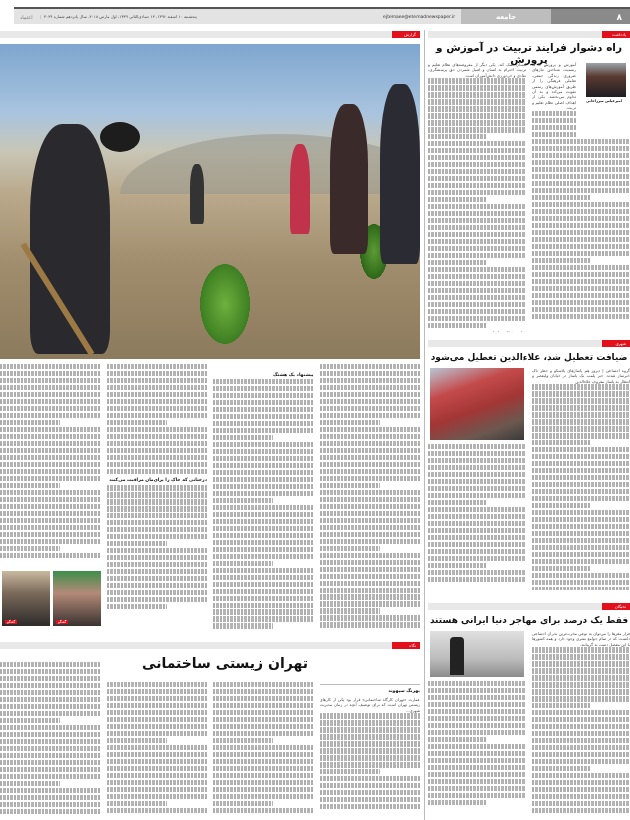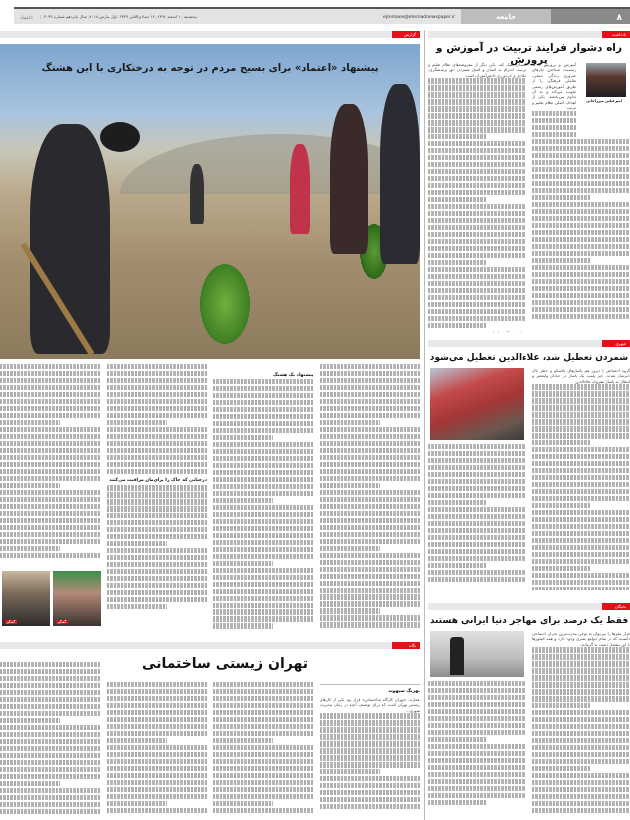--- a/index.html
+++ b/index.html
@@ -70,21 +70,20 @@
   <div class="mp-hill"></div>
   <div class="mp-tree"></div>
   <div class="mp-tree2"></div>
   <div class="mp-person" style="left:30px; top:80px; width:80px; height:230px;"></div>
   <div class="mp-person" style="left:100px; top:78px; width:40px; height:30px; border-radius:50%; background:#1d1d1d;"></div>
   <div class="mp-person" style="left:330px; top:60px; width:38px; height:150px; background:#3a2a2a;"></div>
   <div class="mp-person" style="left:380px; top:40px; width:40px; height:180px; background:#2b2b33;"></div>
   <div class="mp-person" style="left:290px; top:100px; width:20px; height:90px; background:#c0334a;"></div>
   <div class="mp-person" style="left:190px; top:120px; width:14px; height:60px; background:#333;"></div>
   <div class="mp-shovel"></div>
-  <div class="mp-title1">پیشنهاد «اعتماد» برای بسیج مردم در توجه به درختکاری با این هشتگ</div>
 </div>
 
 <div style="position:absolute; left:0; top:364px; width:420px; height:270px; display:flex; flex-direction:row-reverse; gap:6px;">
   <div class="text-block" style="flex:1;">
     <div id="mc1">
         <span class="text-line"></span>
         <span class="text-line"></span>
         <span class="text-line"></span>
         <span class="text-line"></span>
         <span class="text-line"></span>
@@ -427,21 +426,21 @@
         <span class="text-line"></span>
         <span class="text-line" style="width: 60%;"></span>
       </div>
     <div class="text" style="margin-top:2px;">معلم و فعال رسانه‌ای</div>
   </div>
 </div>
 
 <div class="section-bar" style="left:428px; top:340px; width:202px;">
   <span class="tag">شهری</span>
 </div>
-<div class="headline" style="position:absolute; left:428px; top:352px; width:202px; font-size:9px;">شمردن تعطیل شد، علاءالدین تعطیل می‌شود</div>
+<div class="headline" style="position:absolute; left:428px; top:352px; width:202px; font-size:9px;">ضیافت تعطیل شد، علاءالدین تعطیل می‌شود</div>
 <div class="photo" style="left:430px; top:368px; width:94px; height:72px; background:linear-gradient(160deg,#b9c7d6 0%,#c44a4a 30%,#a33636 55%,#6b5850 80%,#3a3a3a 100%);"></div>
 <div style="position:absolute; left:428px; top:368px; width:202px; height:222px; display:flex; flex-direction:row-reverse; gap:6px;">
   <div class="text-block" style="flex:1;">
       <div id="cc1">
         <div class="text">گروه اجتماعی | دیروز هم پاساژهای پلاسکو و خطر ناک خبرساز شدند. خبر پلمب یک پاساژ در خیابان ولیعصر و انتظار به پاساژ معروف علاءالدین</div>
         <span class="text-line"></span>
         <span class="text-line"></span>
         <span class="text-line"></span>
         <span class="text-line"></span>
         <span class="text-line"></span>

